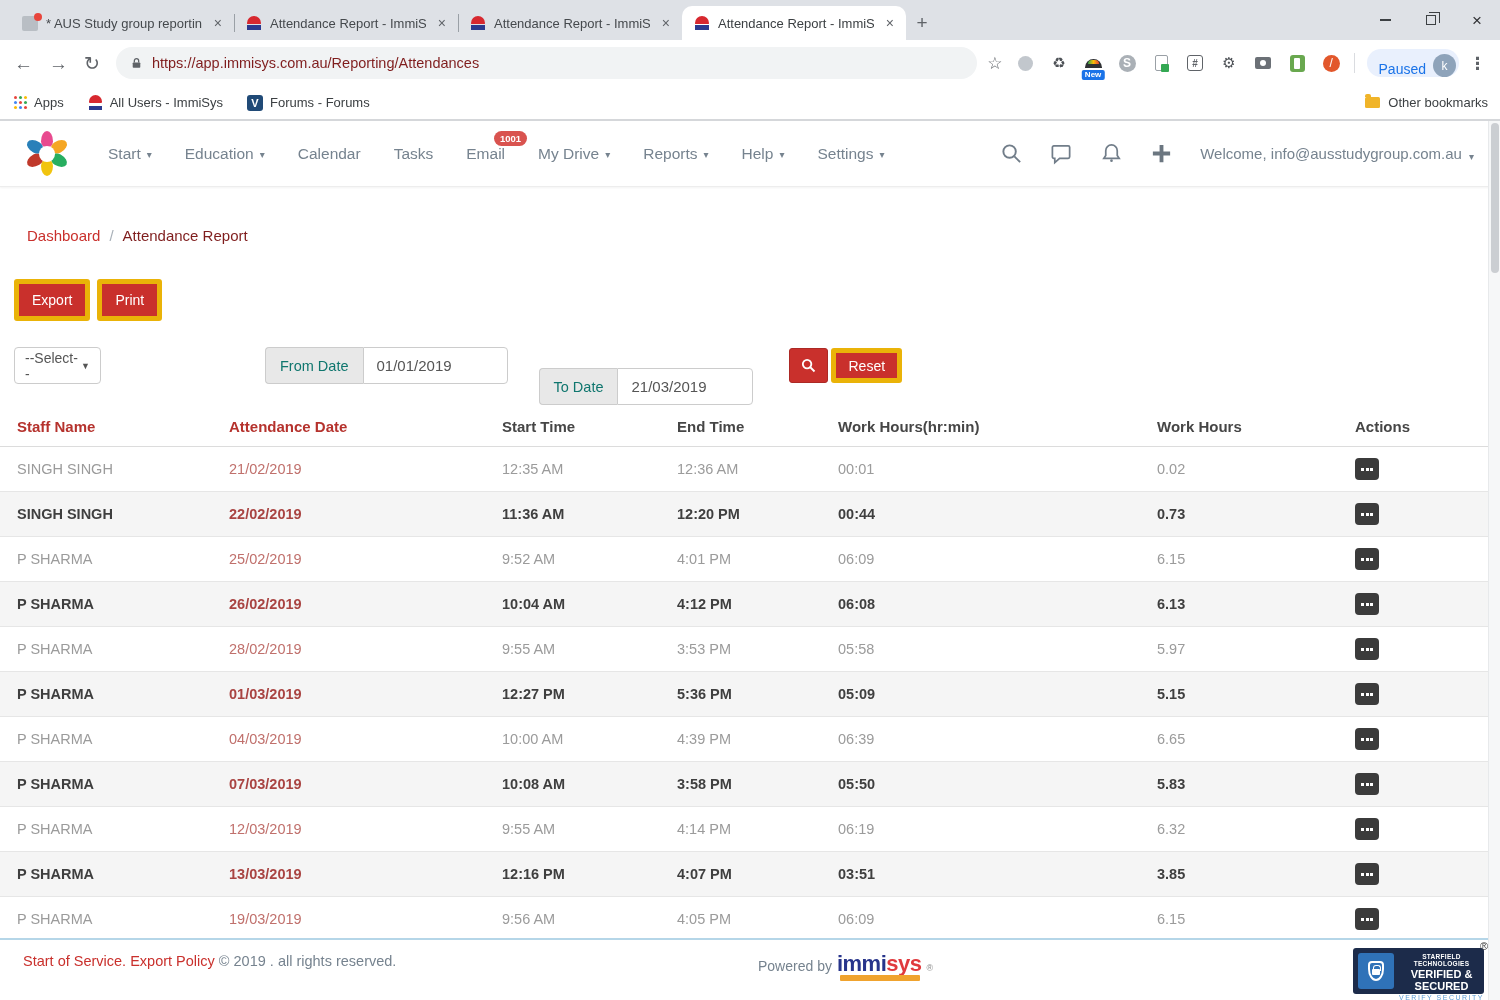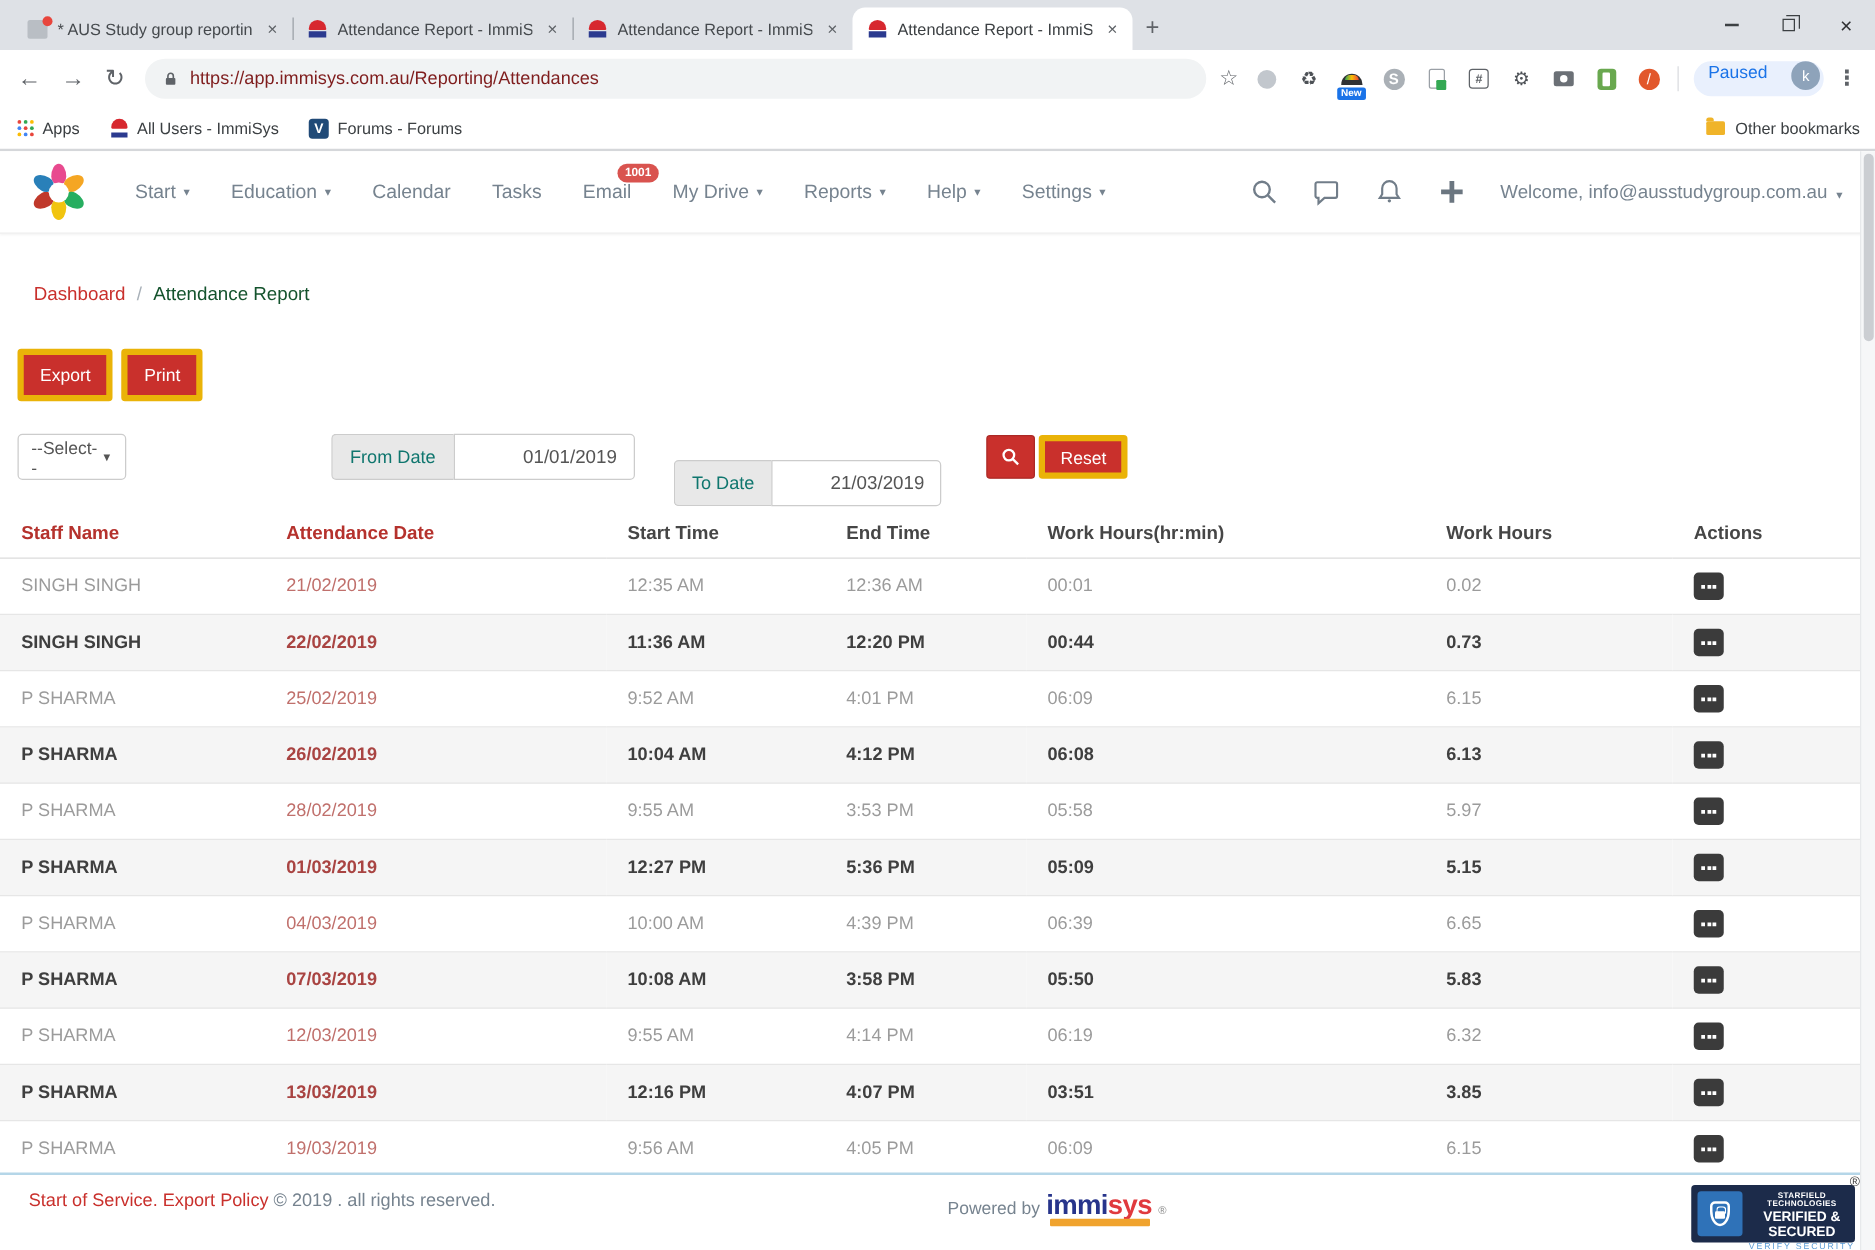--- a/index.html
+++ b/index.html
@@ -41,21 +41,21 @@
   .ic-skype { width:17px; height:17px; border-radius:50%; background:#aab0b6; color:#fff; font-size:12px; font-weight:700; display:flex; align-items:center; justify-content:center; }
   .ic-doc { width:13px; height:16px; background:#fff; border:1.5px solid #9aa0a6; border-radius:2px; position:relative; }
   .ic-doc::after { content:""; position:absolute; right:-2px; bottom:-2px; width:8px; height:8px; background:#34a853; border-radius:1px; }
   .ic-grid { width:16px; height:16px; border:1.5px solid #5f6368; border-radius:3px; display:flex; align-items:center; justify-content:center; font-size:10px; color:#5f6368; font-weight:700; }
   .ic-cam { width:16px; height:12px; background:#6b7076; border-radius:2px; position:relative; }
   .ic-cam::after { content:""; position:absolute; left:5px; top:3px; width:6px; height:6px; border-radius:50%; background:#fff; }
   .ic-door { width:15px; height:17px; background:#69a84f; border-radius:3px; position:relative; }
   .ic-door::after { content:""; position:absolute; left:4.5px; top:3px; width:6px; height:11px; background:#fff; border-radius:1px; }
   .ic-browsec { width:17px; height:17px; border-radius:50%; background:#e2572b; color:#fff; font-size:12px; display:flex; align-items:center; justify-content:center; }
   .tb-divider { width:1px; height:20px; background:#dadce0; margin:0 12px; }
-  .paused-pill { height:28px; background:#e9f0fd; border-radius:14px; display:flex; align-items:flex-start; gap:19px; padding:0 3px 0 12px; }
+  .paused-pill { height:28px; background:#e9f0fd; border-radius:14px; display:flex; align-items:flex-end; gap:7px; padding:0 3px 0 12px; }
   .paused-label { color:#1a73e8; font-size:14px; }
   .avatar { width:23px; height:23px; border-radius:50%; background:#8ea3ba; color:#fff; font-size:12px; display:flex; align-items:center; justify-content:center; }
   .kebab { font-size:17px; color:#5f6368; margin:0 6px 0 10px; font-weight:700; }
 
   .bookmarks { position:absolute; top:86px; left:0; right:0; height:35px; background:#fff; display:flex; align-items:center; padding:0 12px 0 14px; border-bottom:2px solid #d5d7da; }
   .bm-item { display:flex; align-items:center; gap:7px; margin-right:24px; font-size:13px; color:#3c4043; }
   .bm-grid { width:13px; height:13px; position:relative; }
   .bm-grid::before { content:""; position:absolute; width:3px; height:3px; border-radius:50%; background:#e8453c;
     box-shadow:5px 0 0 #34a853, 10px 0 0 #fbbc05, 0 5px 0 #4285f4, 5px 5px 0 #e8453c, 10px 5px 0 #34a853, 0 10px 0 #fbbc05, 5px 10px 0 #4285f4, 10px 10px 0 #e8453c; }
   .bm-fav { width:15px; height:15px; position:relative; }
@@ -83,33 +83,33 @@
   .nav-caret { font-size:10px; color:#76838f; margin-top:2px; }
   .nav-badge { position:absolute; top:-14px; right:-22px; background:#d9534f; color:#fff; font-size:9.5px; font-weight:700; border-radius:9px; padding:2px 6px; }
   .nav-right { margin-left:auto; display:flex; align-items:center; gap:27px; }
   .nav-ic { width:23px; height:23px; }
   .nav-ic svg { width:100%; height:100%; }
   .welcome { display:flex; align-items:flex-end; gap:7px; font-size:15px; color:#76838f; }
 
   .breadcrumb { padding:40px 0 0 27px; font-size:15px; display:flex; gap:9px; }
   .crumb-home { color:#c9302c; }
   .crumb-sep { color:#a8b0b8; }
-  .crumb-cur { color:#14532d; }
+  .crumb-cur { color:#7f1d1d; }
 
   .btn-row { margin:35px 0 0 14px; display:flex; gap:7px; }
   .btn-red { background:#c9302c; color:#fff; border:5px solid #eab308; border-radius:3px; font-size:14px; padding:8px 13px; font-family:inherit; cursor:pointer; }
 
   .filter-row { margin:26px 0 0 14px; display:flex; align-items:center; height:37px; }
   .select { width:87px; height:37px; border:1px solid #ccc; border-radius:4px; display:flex; align-items:center; justify-content:space-between; padding:0 10px; font-size:14px; color:#555; background:#fff; }
   .select-caret { font-size:9px; color:#555; }
   .ig { display:flex; height:37px; }
   .ig-from { margin-left:164px; }
   .ig-to { margin-left:31px;margin-top:42px; }
   .ig-label { background:#e8e8e8; border:1px solid #ccc; border-right:none; border-radius:4px 0 0 4px; display:flex; align-items:center; padding:0 14px; font-size:14.5px; color:#0f766e; }
-  .ig-input { border:1px solid #ccc; border-radius:0 4px 4px 0; width:145px; padding:0 13px; font-size:15px; color:#555; font-family:inherit; outline:none;text-align:right; }
+  .ig-input { border:1px solid #ccc; border-radius:0 4px 4px 0; width:145px; padding:0 13px; font-size:15px; color:#555; font-family:inherit; outline:none; }
   .ig-to .ig-input { width:136px; }
   .btn-search { margin-left:36px; width:39px; height:35px; background:#c9302c; border:1px solid #ac2925; border-radius:3px; display:flex; align-items:center; justify-content:center; cursor:pointer; }
   .btn-reset { margin-left:3px; height:35px; padding:0 12px; font-size:14px; }
 
   .table-wrap { margin-top:25px; }
   table { width:100%; border-collapse:collapse; table-layout:fixed; }
   col.c1{width:212px} col.c2{width:273px} col.c3{width:175px} col.c4{width:161px} col.c5{width:319px} col.c6{width:198px} col.c7{width:162px}
   th { text-align:left; font-size:15px; font-weight:700; color:#464646; padding:9px 8px 11px 17px; border-bottom:1px solid #dcdcdc; }
   th.red { color:#b5322d; }
   td { font-size:14.5px; padding:11px 8px 11px 17px; border-top:1px solid #e6e6e6; }

